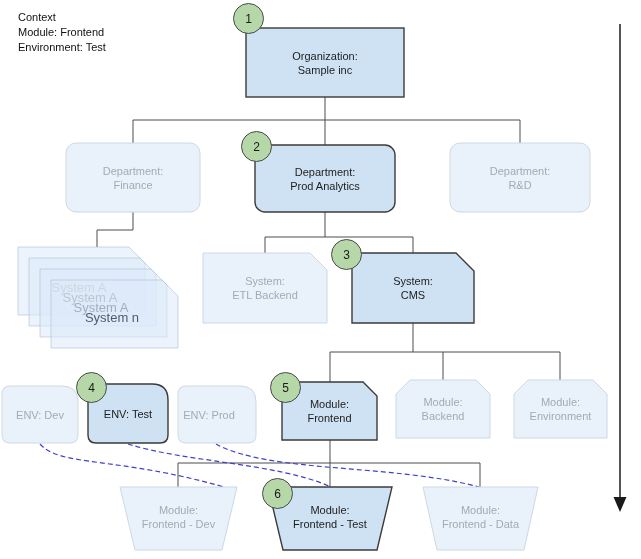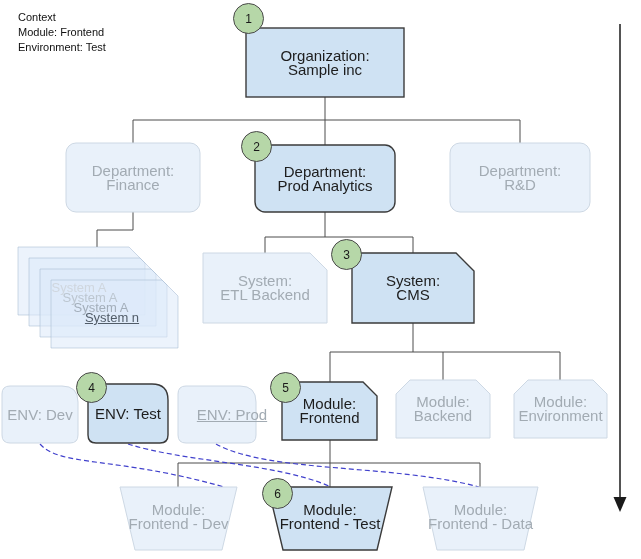--- a/index.html
+++ b/index.html
@@ -11,38 +11,38 @@
 
   .shape-hl   { fill:var(--hl_fill); stroke:var(--hl_stroke); stroke-width:1.4; }
   .shape-faded{ fill:var(--faded_fill); stroke:var(--faded_stroke); stroke-width:1; }
   .card       { fill:var(--stack_fill); stroke:var(--stack_stroke); stroke-width:1; }
   .conn       { fill:none; stroke:var(--connector); stroke-width:1; }
   .dash       { fill:none; stroke:var(--dash_color); stroke-width:1.2; stroke-dasharray:5 3; }
   .arrow-line { fill:none; stroke:#1a1a1a; stroke-width:1.5; }
 
   .label {
     position:absolute; display:flex; flex-direction:column; align-items:center;
-    justify-content:center; text-align:center; font-size:15px; line-height:14px;
+    justify-content:center; text-align:center; font-size:11px; line-height:14px;
     color:#1d1d1d; pointer-events:none;
   }
   .label.faded { color:var(--faded_text); }
 
   .badge {
     position:absolute; width:31px; height:31px; border-radius:50%;
     background:var(--badge_fill); border:1.4px solid var(--badge_stroke);
     display:flex; align-items:center; justify-content:center;
     font-size:12px; color:#1a1a1a; box-sizing:border-box; z-index:6;
   }
 
   .context {
     position:absolute; left:18px; top:10px; font-size:11px; line-height:15px; color:#111;
   }
 
   .stack-line { position:absolute; width:64px; text-align:center; font-size:13px; }
-  .s0 { color:#cfd6de; } .s1 { color:#bcc6d0; } .s2 { color:#a3aeba; } .s3 { color:#515c68;text-decoration:underline; }
+  .s0 { color:#cfd6de; } .s1 { color:#bcc6d0; } .s2 { color:#a3aeba; } .s3 { color:#515c68; }
 </style>
 </head>
 <body>
 
 <div id="stage">
 
   <svg class="layer" width="641" height="559">
 
     <path class="conn" d="M325,97 V145 M133,143 V120 H520 V143"></path>
     <path class="conn" d="M133,212 V230 H97 V247"></path>
@@ -114,21 +114,21 @@
   <span class="stack-line s1" style="left:58px;top:290px;">System A</span>
   <span class="stack-line s2" style="left:69px;top:300px;">System A</span>
   <span class="stack-line s3" style="left:80px;top:310px;">System n</span>
 
   <div class="label" style="left:88px;top:384px;width:80px;height:59px;">
     <span>ENV: Test</span>
   </div>
   <div class="label faded" style="left:2px;top:386px;width:76px;height:57px;">
     <span>ENV: Dev</span>
   </div>
-  <div class="label faded" style="left:193px;top:386px;width:78px;height:57px;text-decoration:underline;">
+  <div class="label faded" style="left:170px;top:386px;width:78px;height:57px;">
     <span>ENV: Prod</span>
   </div>
 
   <div class="label" style="left:282px;top:382px;width:95px;height:58px;">
     <span>Module:</span>
     <span>Frontend</span>
   </div>
   <div class="label faded" style="left:396px;top:380px;width:94px;height:58px;">
     <span>Module:</span>
     <span>Backend</span>

